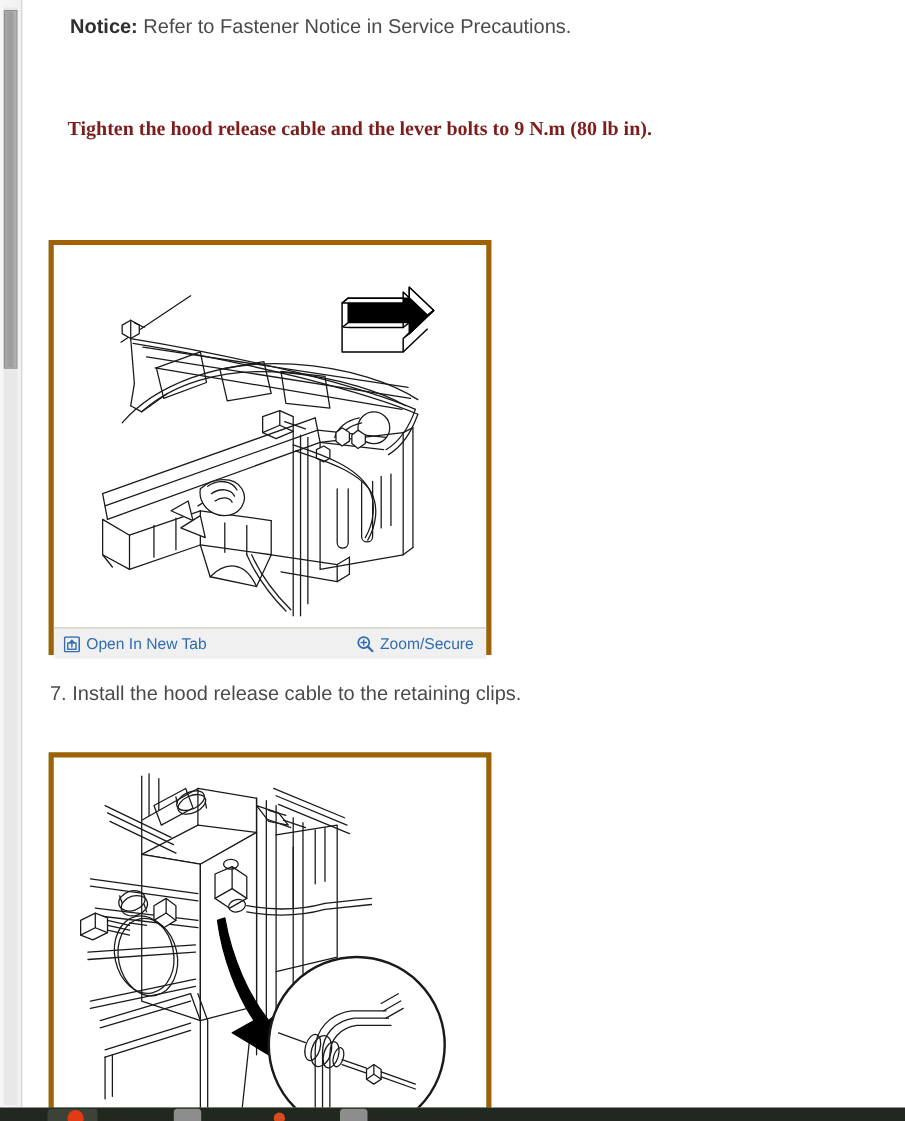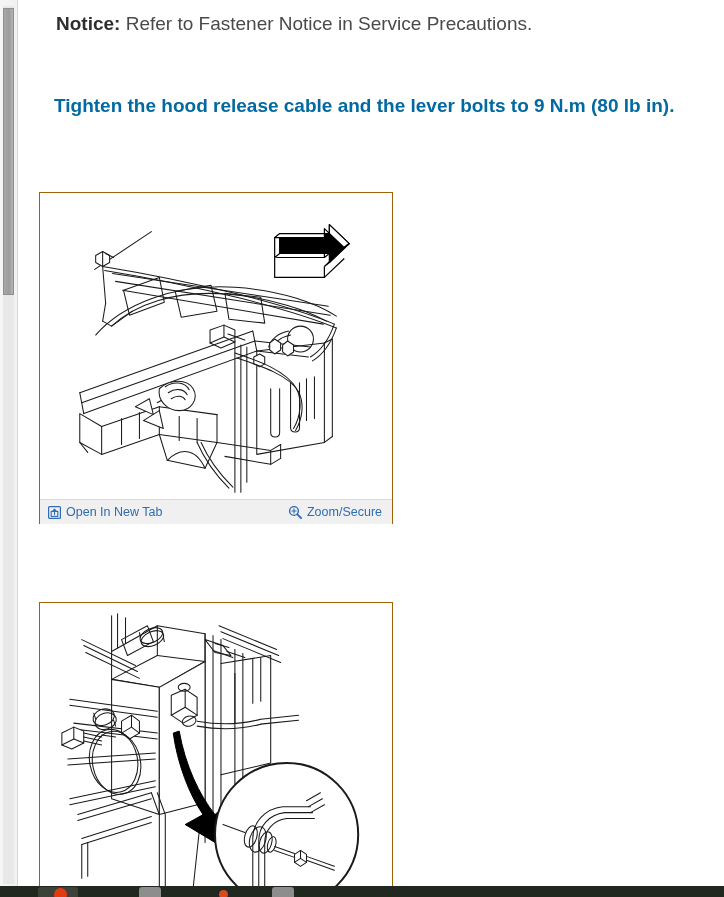--- a/index.html
+++ b/index.html
@@ -63,41 +63,41 @@
     position: absolute;
     top: 0;
     left: 18px;
     width: 706px;
     height: 886px;
     background: #ffffff;
     overflow: hidden;
   }
 
   .para {
-    font-size: 19px;
+    font-size: 16px;
     color: #4a4a4a;
     line-height: 1.35;
     position: absolute;
     white-space: nowrap;
   }
   .para b, .para strong { color: #2e2e2e; font-weight: bold; }
 
   .p-notice   { top: 11px;  left: 38px; }
   .p-step5    { top: 53px;  left: 22px; }
-  .p-tighten  { top: 93px;  left: 36px; font-weight: bold; color: #0369a1; }
+  .p-tighten  { top: 93px;  left: 36px; font-weight: bold; color: #7f1d1d; font-family: Liberation Serif, serif; }
   .p-step6    { top: 134px; left: 22px; }
   .p-step7    { top: 545px; left: 22px; }
 
   
   .figure {
     position: absolute;
     left: 21px;
     width: 354px;
     background: #4d7c0f;
-    border: 1px solid #a16207;
+    border: 4px solid #a16207;
     box-sizing: border-box;
     text-align: right;
   }
   .figure-1 { top: 192px; height: 332px; }
   .figure-2 { top: 602px; height: 290px; }
 
   .fig-canvas {
     width: 100%;
     height: 306px;
     display: block;
@@ -309,20 +309,21 @@
         <svg class="tb-icon" width="14" height="14" viewBox="0 0 14 14">
           <circle cx="6" cy="6" r="4.4" fill="none" stroke="#2f6cb4" stroke-width="1.4"></circle>
           <path d="M9.3 9.3 L13 13" stroke="#2f6cb4" stroke-width="1.8" stroke-linecap="round"></path>
           <path d="M6 3.9 L6 8.1 M3.9 6 L8.1 6" stroke="#2f6cb4" stroke-width="1.1" stroke-linecap="round"></path>
         </svg>
         <span>Zoom/Secure</span>
       </div>
     </div>
   </div>
 
+  <div class="para p-step7">7. Install the hood release cable to the retaining clips.</div>
 
   <div class="figure figure-2">
     <svg class="fig-canvas" viewBox="0 0 354 288">
       <g fill="none" stroke="#1a1a1a" stroke-width="1.05" stroke-linejoin="round" stroke-linecap="round">
 
         <path d="M72 12 L72 48"></path>
         <path d="M78 10 L78 46"></path>
         <path d="M86 14 L86 44"></path>
 
         <path d="M72 48 L118 22 L166 30 L166 58 L120 84 L72 76 Z" fill="#ffffff"></path>

